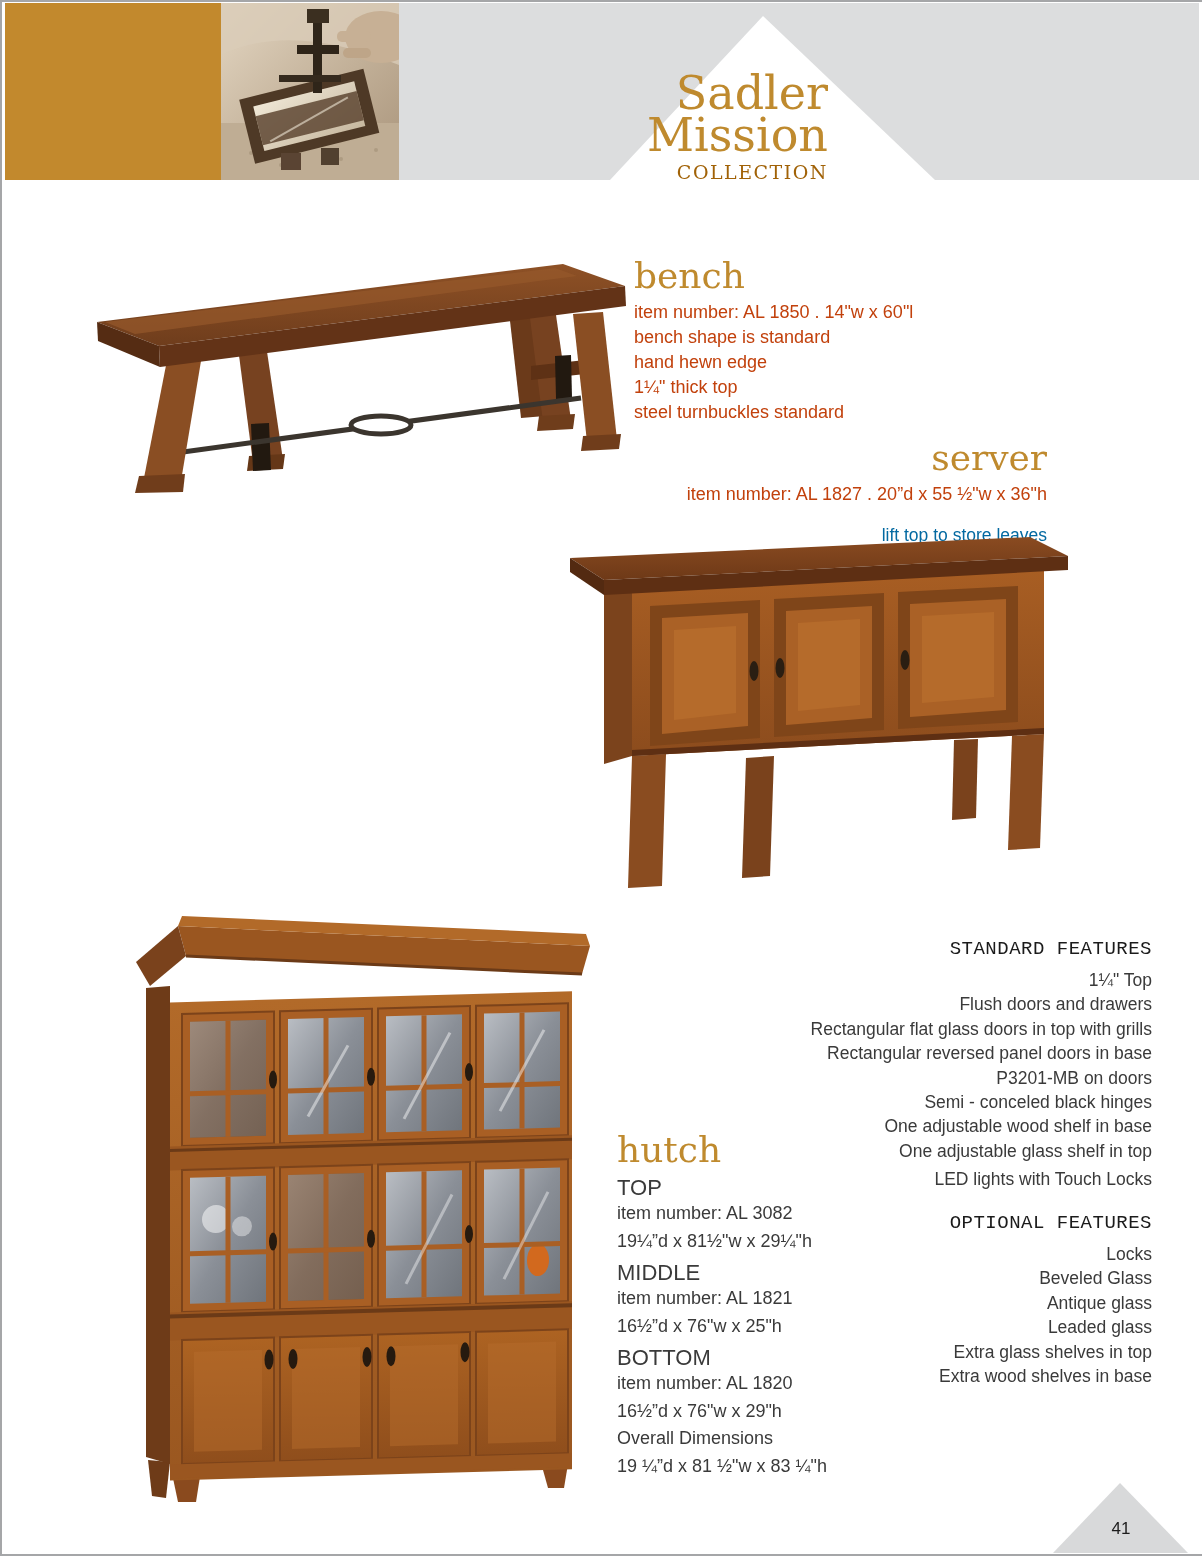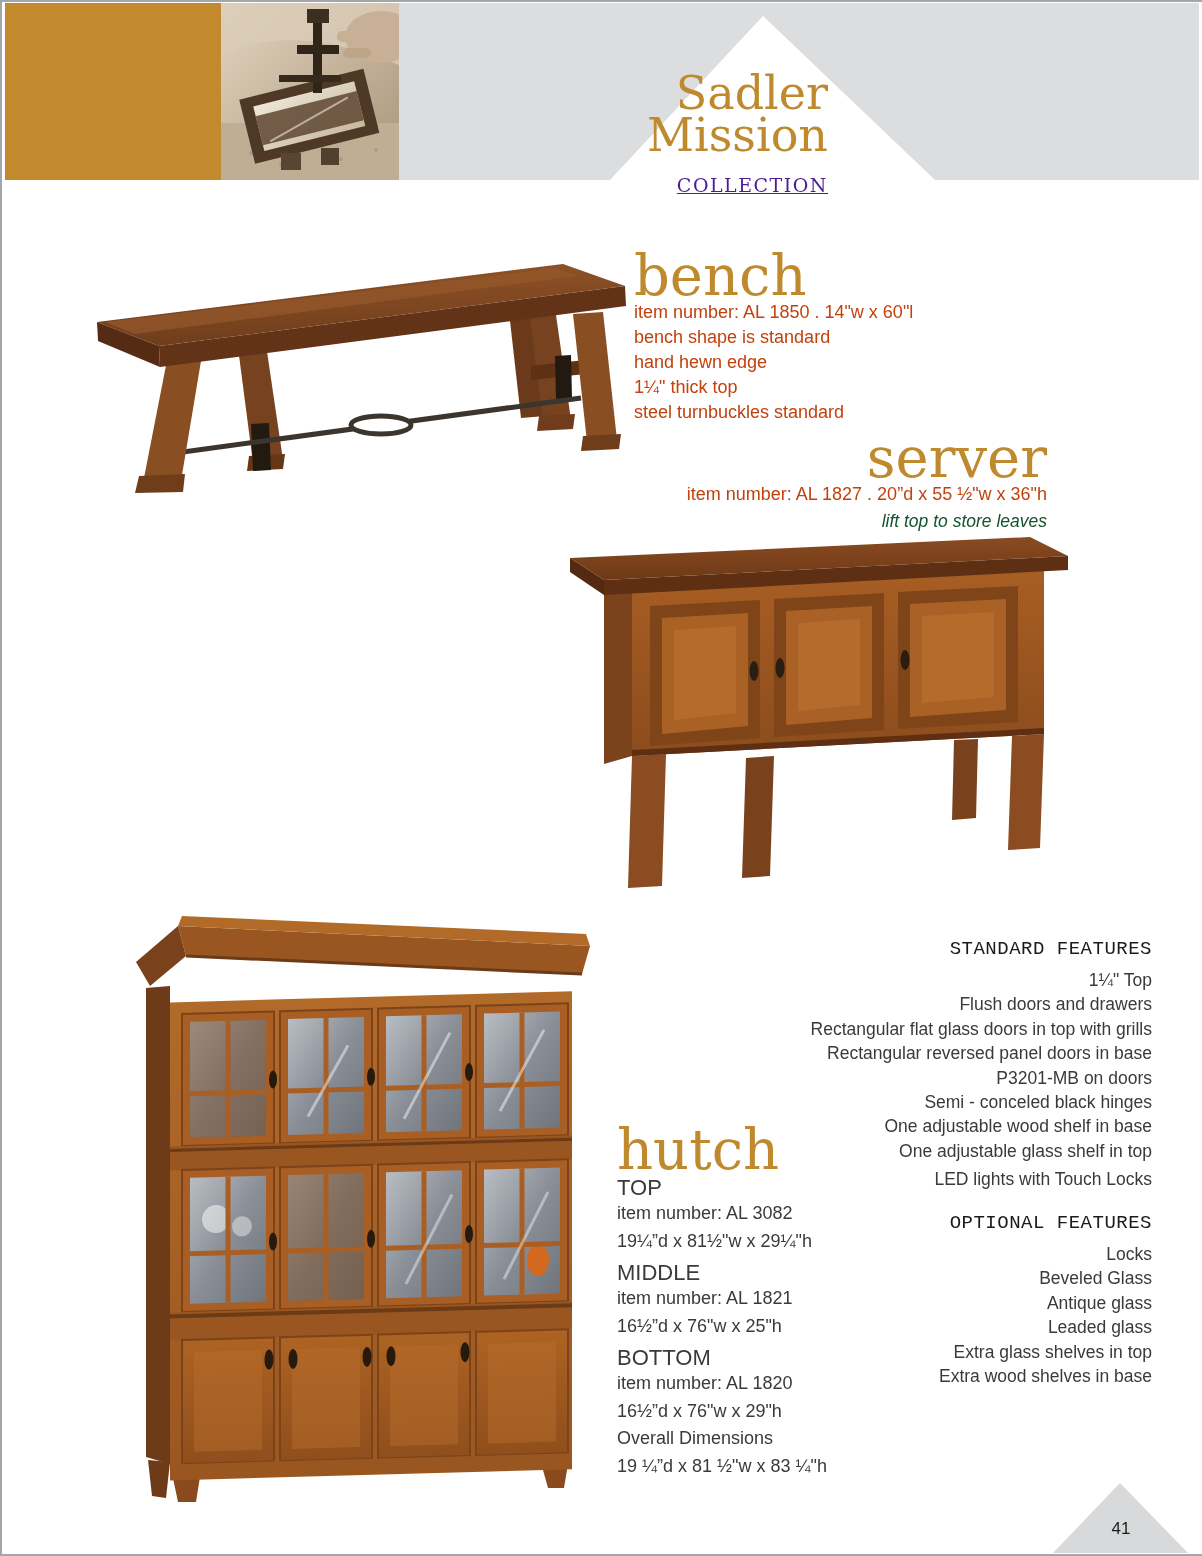--- a/index.html
+++ b/index.html
@@ -9,27 +9,27 @@
     font-family:"Liberation Sans",sans-serif;color:#3a3a3a;padding-left:21px;
   }
   .abs{position:absolute;}
   
   .gold-square{left:5px;top:3px;width:216px;height:177px;background:#C2892D;}
   .craft-photo{left:221px;top:3px;width:178px;height:177px;}
   .gray-band{left:399px;top:3px;width:800px;height:177px;background:#DCDDDE;}
   .band-triangle{position:absolute;left:0;top:0;}
   .collection-title{left:454px;top:72px;width:374px;text-align:right;}
   .ct-main{font-family:"DejaVu Serif",serif;font-size:46px;line-height:42px;color:#BF8A2E;}
-  .ct-sub{font-family:"DejaVu Serif",serif;font-size:19px;line-height:20px;color:#4c1d95;letter-spacing:1.5px;margin-top:19px;text-decoration:underline;}
-  
-  .gold-title{font-family:"DejaVu Serif",serif;font-size:56px;line-height:48px;color:#BF8A2E;}
+  .ct-sub{font-family:"DejaVu Serif",serif;font-size:19px;line-height:20px;color:#a16207;letter-spacing:1.5px;margin-top:6px;}
+  
+  .gold-title{font-family:"DejaVu Serif",serif;font-size:36px;line-height:48px;color:#BF8A2E;}
   .spec-line{font-size:18px;line-height:25px;color:#c2410c;}
   .bench-text{left:634px;top:252px;}
   .server-text{right:176px;top:434px;text-align:right;}
-  .note-italic{font-style:italic;font-size:17.5px;line-height:24px;color:#14532d;margin-top:2px;}
+  .note-italic{font-size:17.5px;line-height:24px;color:#0369a1;margin-top:16px;}
   .hutch-text{left:617px;top:1126px;width:260px;}
   .hutch-label{font-size:22px;line-height:20px;color:#3a3a3a;margin-top:11px;}
   .hutch-line{font-size:18px;line-height:22px;color:#3a3a3a;margin-top:4px;}
   .hutch-dims{font-size:18px;line-height:22px;color:#3a3a3a;margin-top:6px;}
   
   .features{right:71px;text-align:right;}
   .feat-head{font-family:Liberation Mono, monospace;font-size:19px;line-height:26px;color:#1b1b1b;letter-spacing:.5px;margin-bottom:6px;}
   .feat-item{font-size:17.5px;line-height:24.4px;color:#3a3a3a;}
   .feat-item.gap{margin-top:4px;}
   .std-features{top:936px;}

